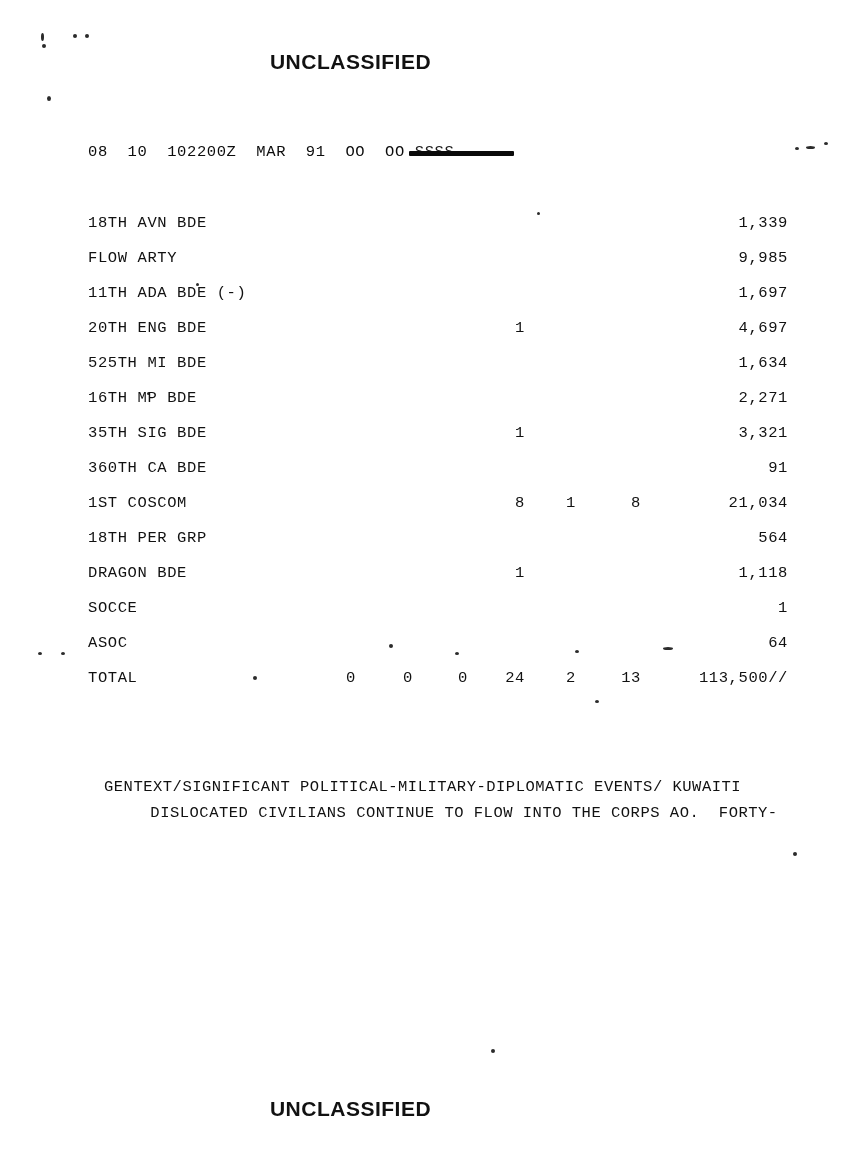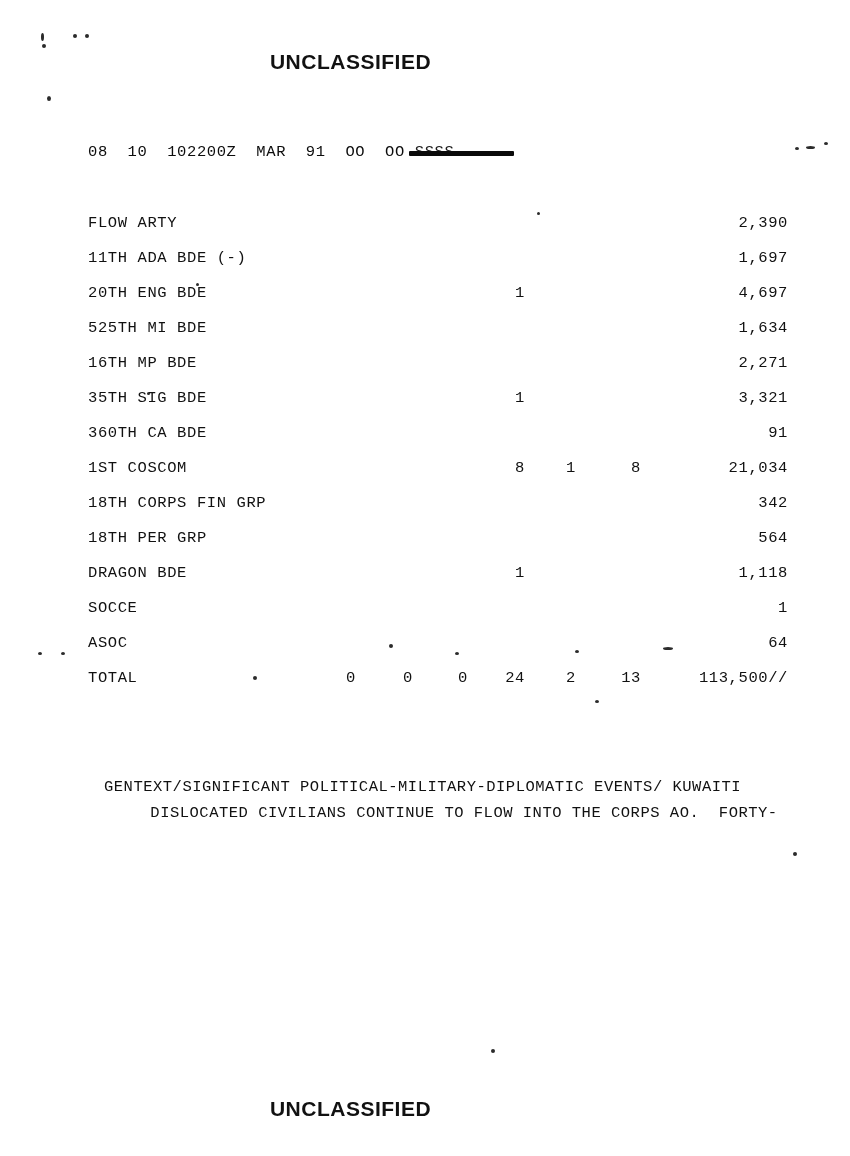--- a/index.html
+++ b/index.html
@@ -138,31 +138,41 @@
   <div class="speck" style="left:595px; top:700px; width:4px; height:3px;"></div>
   <div class="speck" style="left:793px; top:852px; width:4px; height:4px;"></div>
   <div class="speck" style="left:491px; top:1049px; width:4px; height:4px;"></div>
 
   <div class="banner banner-top">UNCLASSIFIED</div>
 
   <div class="header-line"><span>08  10  102200Z  MAR  91  OO  OO </span><span class="redacted">SSSS</span></div>
 
   <div class="table">
 
+    <div class="row">
+      <span class="unit">18TH AVN BDE</span>
+      <span class="c1"></span>
+      <span class="c2"></span>
+      <span class="c3"></span>
+      <span class="c4"></span>
+      <span class="c5"></span>
+      <span class="c6"></span>
+      <span class="c7">1,339</span>
+    </div>
 
 
     <div class="row">
       <span class="unit">FLOW ARTY</span>
       <span class="c1"></span>
       <span class="c2"></span>
       <span class="c3"></span>
       <span class="c4"></span>
       <span class="c5"></span>
       <span class="c6"></span>
-      <span class="c7">2,390</span>
+      <span class="c7">9,985</span>
     </div>
 
     <div class="row">
       <span class="unit">11TH ADA BDE (-)</span>
       <span class="c1"></span>
       <span class="c2"></span>
       <span class="c3"></span>
       <span class="c4"></span>
       <span class="c5"></span>
       <span class="c6"></span>
@@ -228,30 +238,20 @@
       <span class="unit">1ST COSCOM</span>
       <span class="c1"></span>
       <span class="c2"></span>
       <span class="c3"></span>
       <span class="c4">8</span>
       <span class="c5">1</span>
       <span class="c6">8</span>
       <span class="c7">21,034</span>
     </div>
 
-    <div class="row">
-      <span class="unit">18TH CORPS FIN GRP</span>
-      <span class="c1"></span>
-      <span class="c2"></span>
-      <span class="c3"></span>
-      <span class="c4"></span>
-      <span class="c5"></span>
-      <span class="c6"></span>
-      <span class="c7">342</span>
-    </div>
 
     <div class="row">
       <span class="unit">18TH PER GRP</span>
       <span class="c1"></span>
       <span class="c2"></span>
       <span class="c3"></span>
       <span class="c4"></span>
       <span class="c5"></span>
       <span class="c6"></span>
       <span class="c7">564</span>

